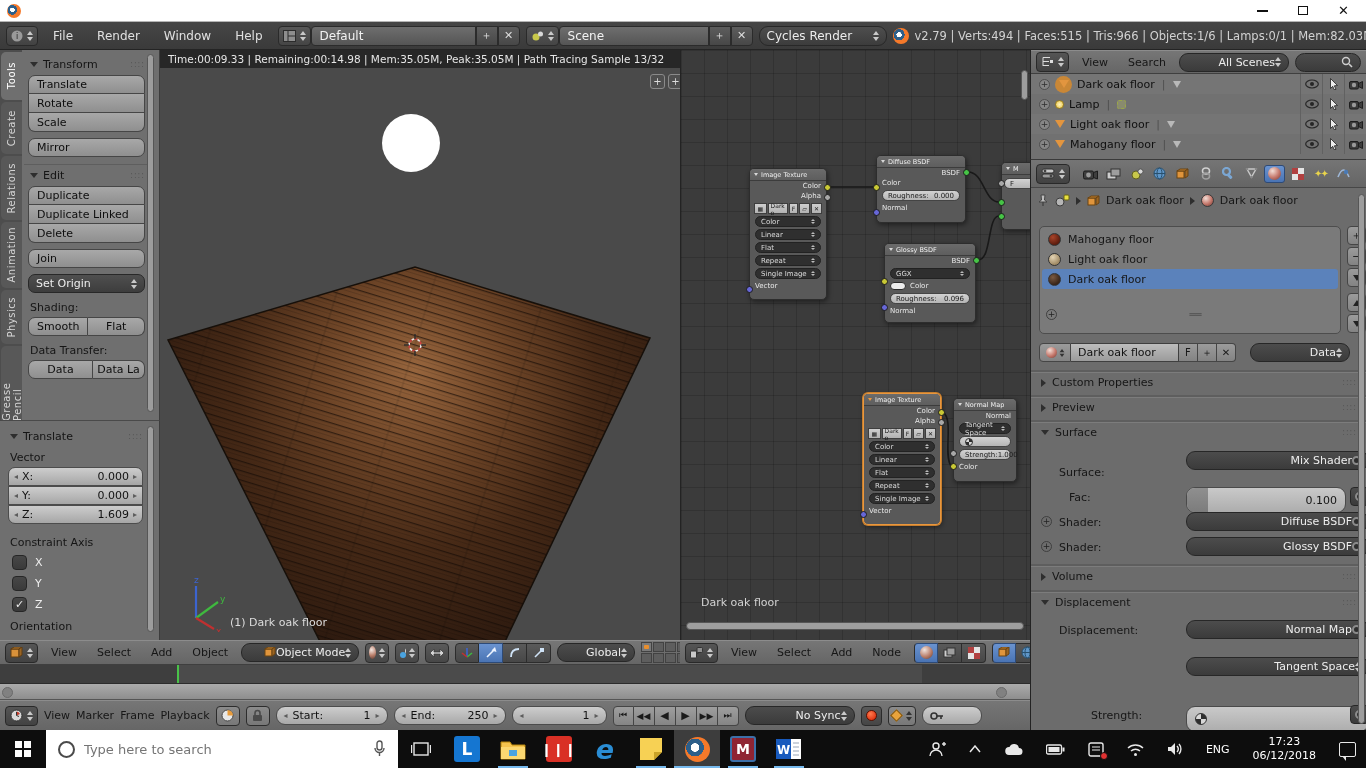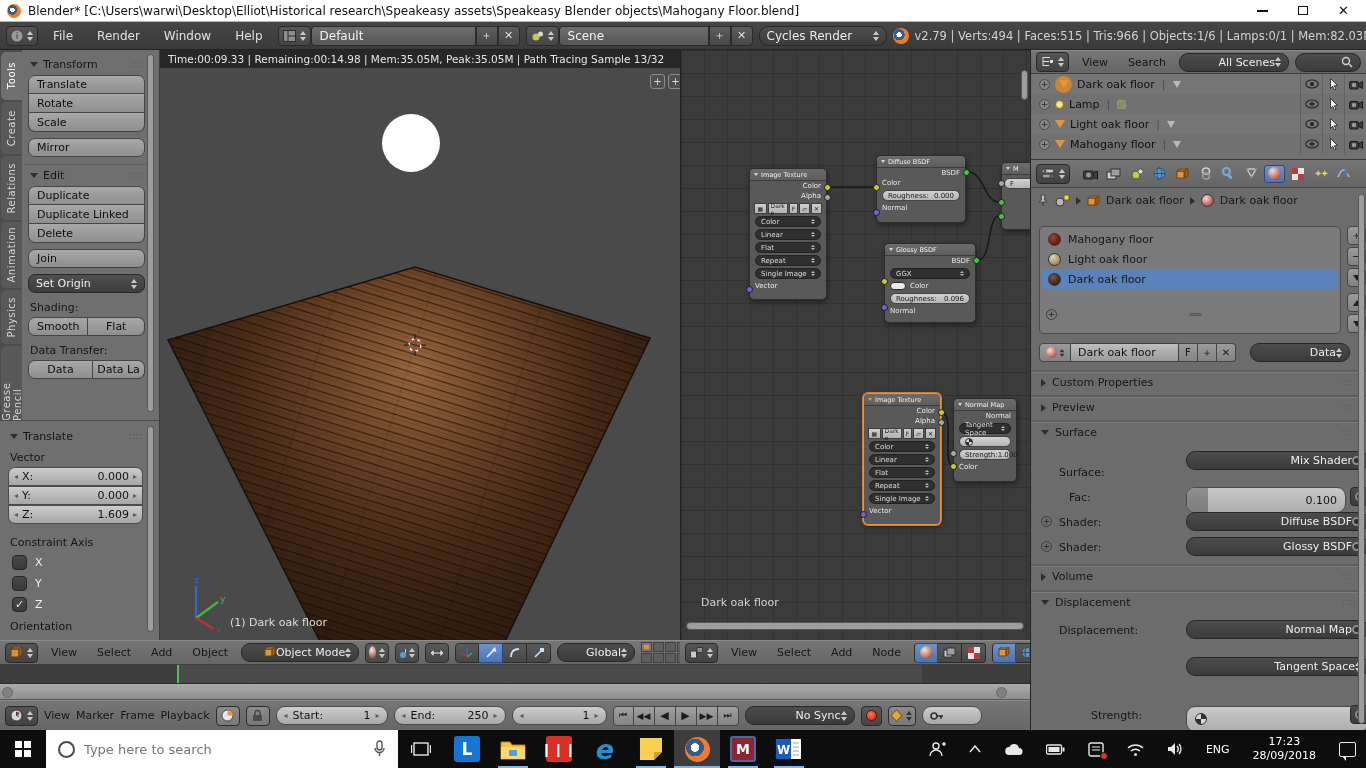--- a/index.html
+++ b/index.html
@@ -175,21 +175,20 @@
 .notify::after{content:"";position:absolute;left:2px;bottom:-5px;border-left:4px solid transparent;border-right:0 solid transparent;border-top:5px solid #e8e8e8}
 svg{display:block}
 </style>
 </head>
 <body>
 
 <div class="screen">
 
   <div class="abs titlebar">
     <div class="blogo"></div>
-    <div class="title-text">Blender* [C:\Users\warwi\Desktop\Elliot\Historical research\Speakeasy assets\Speakeasy Blender objects\Mahogany Floor.blend]</div>
     <div class="winctl">
       <div class="wmin"></div>
       <div class="wmax"></div>
       <div class="wclose">✕</div>
     </div>
   </div>
 
   <div class="abs topbar">
     <div class="edbtn">
       <svg width="12" height="12">
@@ -1359,19 +1358,19 @@
           <circle cx="8.5" cy="11.5" r="1.5" fill="#e8e8e8"></circle>
         </svg>
       <svg width="16" height="14">
           <path d="M1,5 H4 L8,1 V13 L4,9 H1 Z" fill="#e8e8e8"></path>
           <path d="M10,4 a4.5,4.5 0 0,1 0,6" fill="none" stroke="#e8e8e8" stroke-width="1.4"></path>
           <path d="M12,2 a7.5,7.5 0 0,1 0,10" fill="none" stroke="#e8e8e8" stroke-width="1.4"></path>
         </svg>
       <span>ENG</span>
       <div class="timebox">
         <div>17:23</div>
-        <div>28/09/2018</div>
+        <div>06/12/2018</div>
       </div>
       <span class="notify"></span>
     </div>
   </div>
 
 </div>
 
 </body></html>

